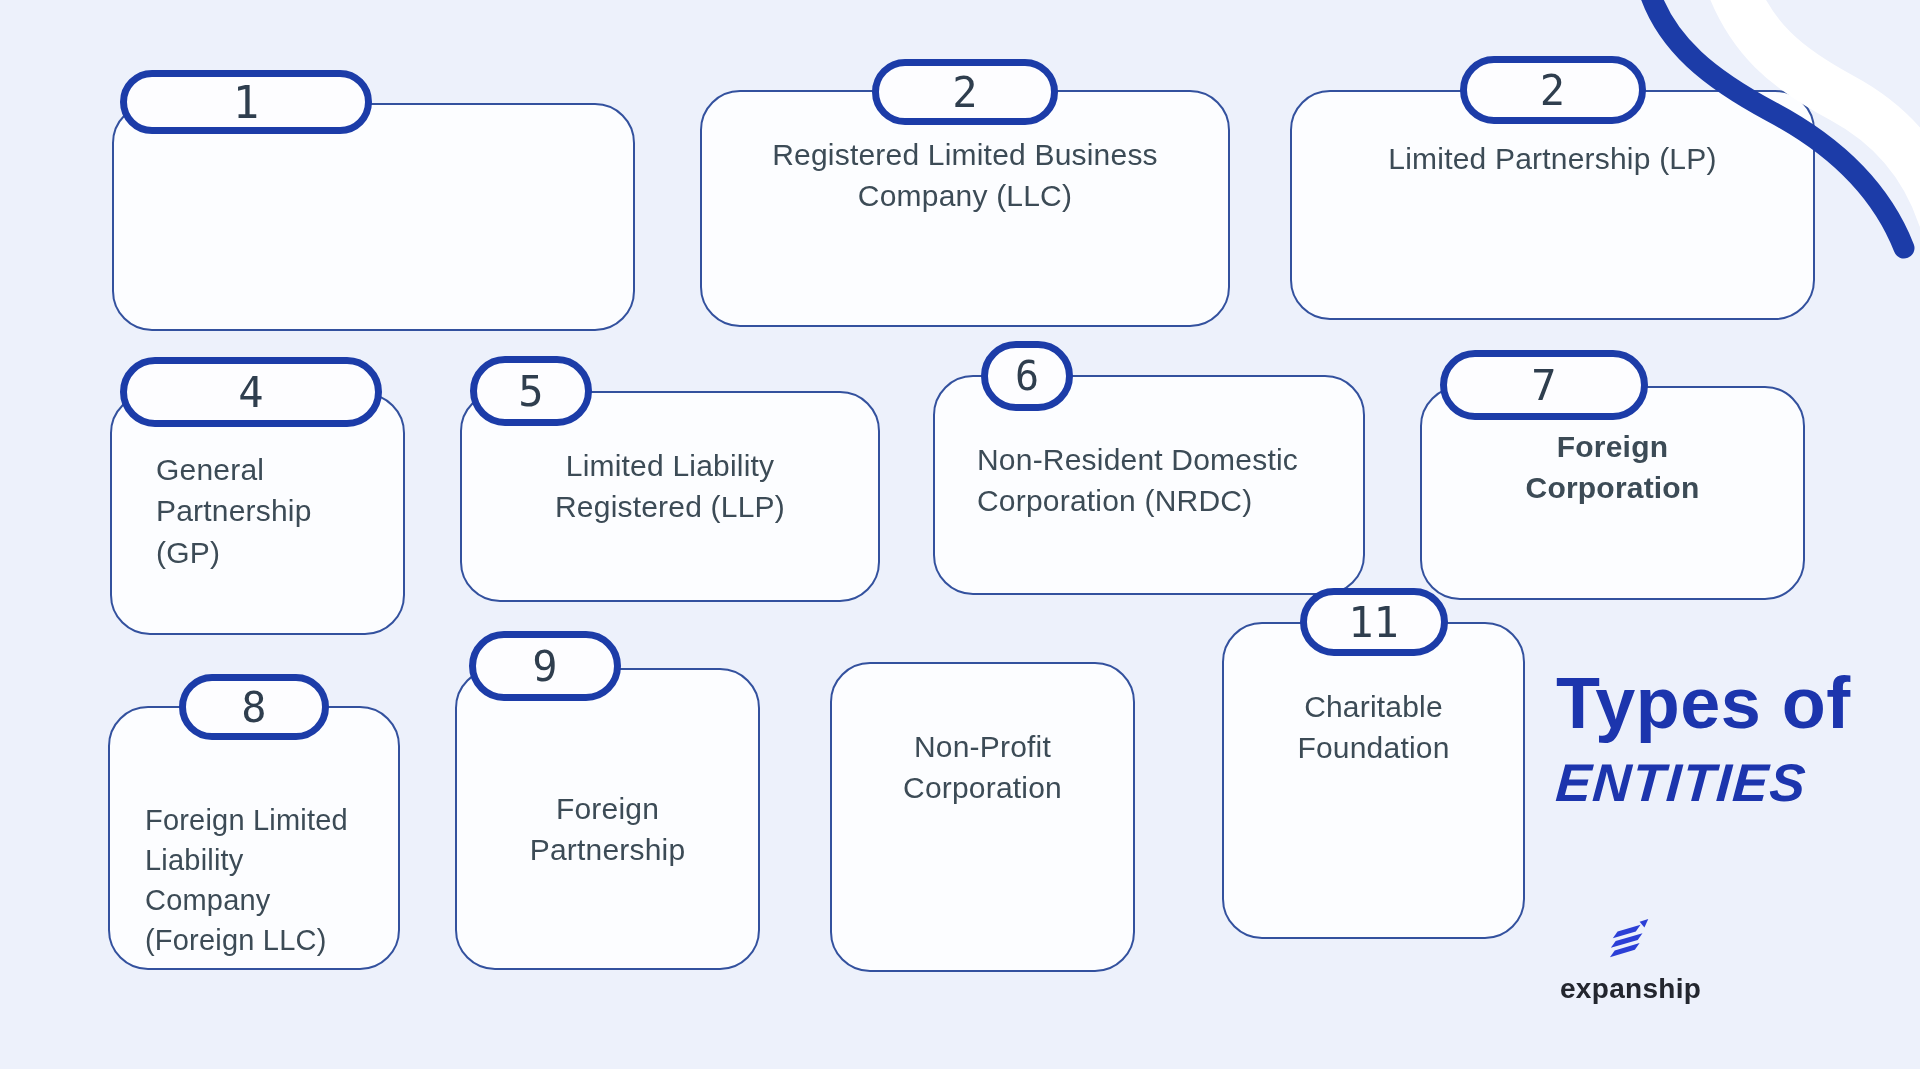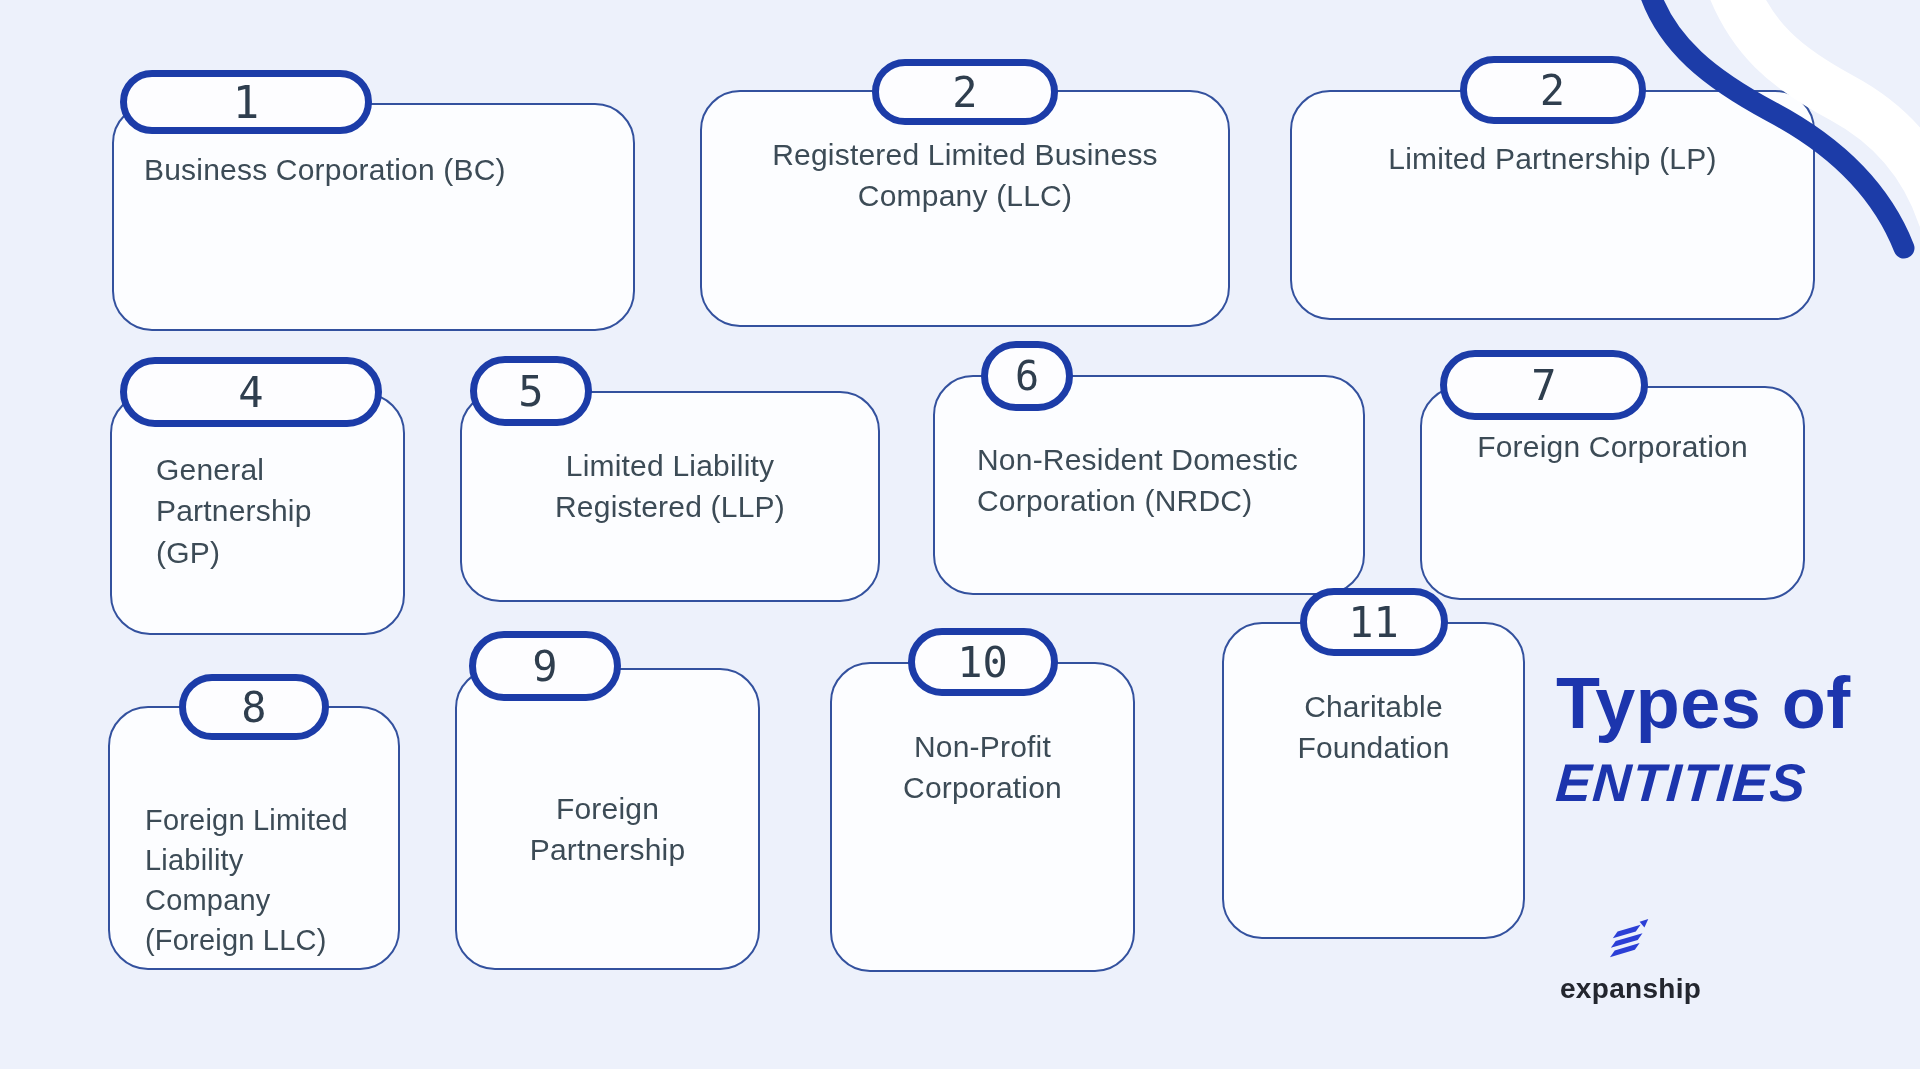--- a/index.html
+++ b/index.html
@@ -55,21 +55,21 @@
   .c5 { left:460px; top:391px; width:420px; height:211px; }
   .c5 .badge { left:8px; top:-37px; width:122px; height:70px; }
   .c5 .label { text-align:center; padding:52px 66px 0; }
   
   .c6 { left:933px; top:375px; width:432px; height:220px; }
   .c6 .badge { left:46px; top:-36px; width:92px; height:70px; font-size:40px; }
   .c6 .label { text-align:left; padding:62px 38px 0 42px; }
   
   .c7 { left:1420px; top:386px; width:385px; height:214px; }
   .c7 .badge { left:18px; top:-38px; width:208px; height:70px; }
-  .c7 .label { text-align:center; padding:38px 44px 0; }
+  .c7 .label { text-align:center; padding:38px 44px 0;font-weight:bold; }
   
   .c8 { left:108px; top:706px; width:292px; height:264px; }
   .c8 .badge { left:50%; transform:translateX(-50%); top:-34px; width:150px; height:66px; }
   .c8 .label { padding:92px 35px 0; font-size:29px; }
   
   .c9 { left:455px; top:668px; width:305px; height:302px; }
   .c9 .badge { left:12px; top:-39px; width:152px; height:70px; }
   .c9 .label { text-align:center; padding:118px 50px 0; }
   
   .c10 { left:830px; top:662px; width:305px; height:310px; }
@@ -115,21 +115,20 @@
 
 <div class="canvas">
 
   <svg class="corner-wave" viewBox="0 0 430 300" preserveAspectRatio="none" aria-hidden="true">
     <path d="M236 -30 C 258 40 300 70 352 98 C 406 127 436 168 452 215" stroke="#ffffff" stroke-width="50" fill="none" stroke-linecap="round"></path>
     <path d="M156 -20 C 172 45 226 82 282 112 C 348 147 392 192 414 248" stroke="#1c3ca8" stroke-width="21" fill="none" stroke-linecap="round"></path>
   </svg>
 
   <div class="card c1">
     <div class="badge">1</div>
-    <div class="label">Business Corporation (BC)</div>
   </div>
 
   <div class="card c2">
     <div class="badge">2</div>
     <div class="label">Registered Limited Business Company (LLC)</div>
   </div>
 
   <div class="card c3">
     <div class="badge">2</div>
     <div class="label">Limited Partnership (LP)</div>
@@ -159,21 +158,20 @@
     <div class="badge">8</div>
     <div class="label">Foreign Limited Liability Company (Foreign LLC)</div>
   </div>
 
   <div class="card c9">
     <div class="badge">9</div>
     <div class="label">Foreign Partnership</div>
   </div>
 
   <div class="card c10">
-    <div class="badge">10</div>
     <div class="label">Non-Profit Corporation</div>
   </div>
 
   <div class="card c11">
     <div class="badge">11</div>
     <div class="label">Charitable Foundation</div>
   </div>
 
   <div class="title">
     <div class="line1">Types of</div>

